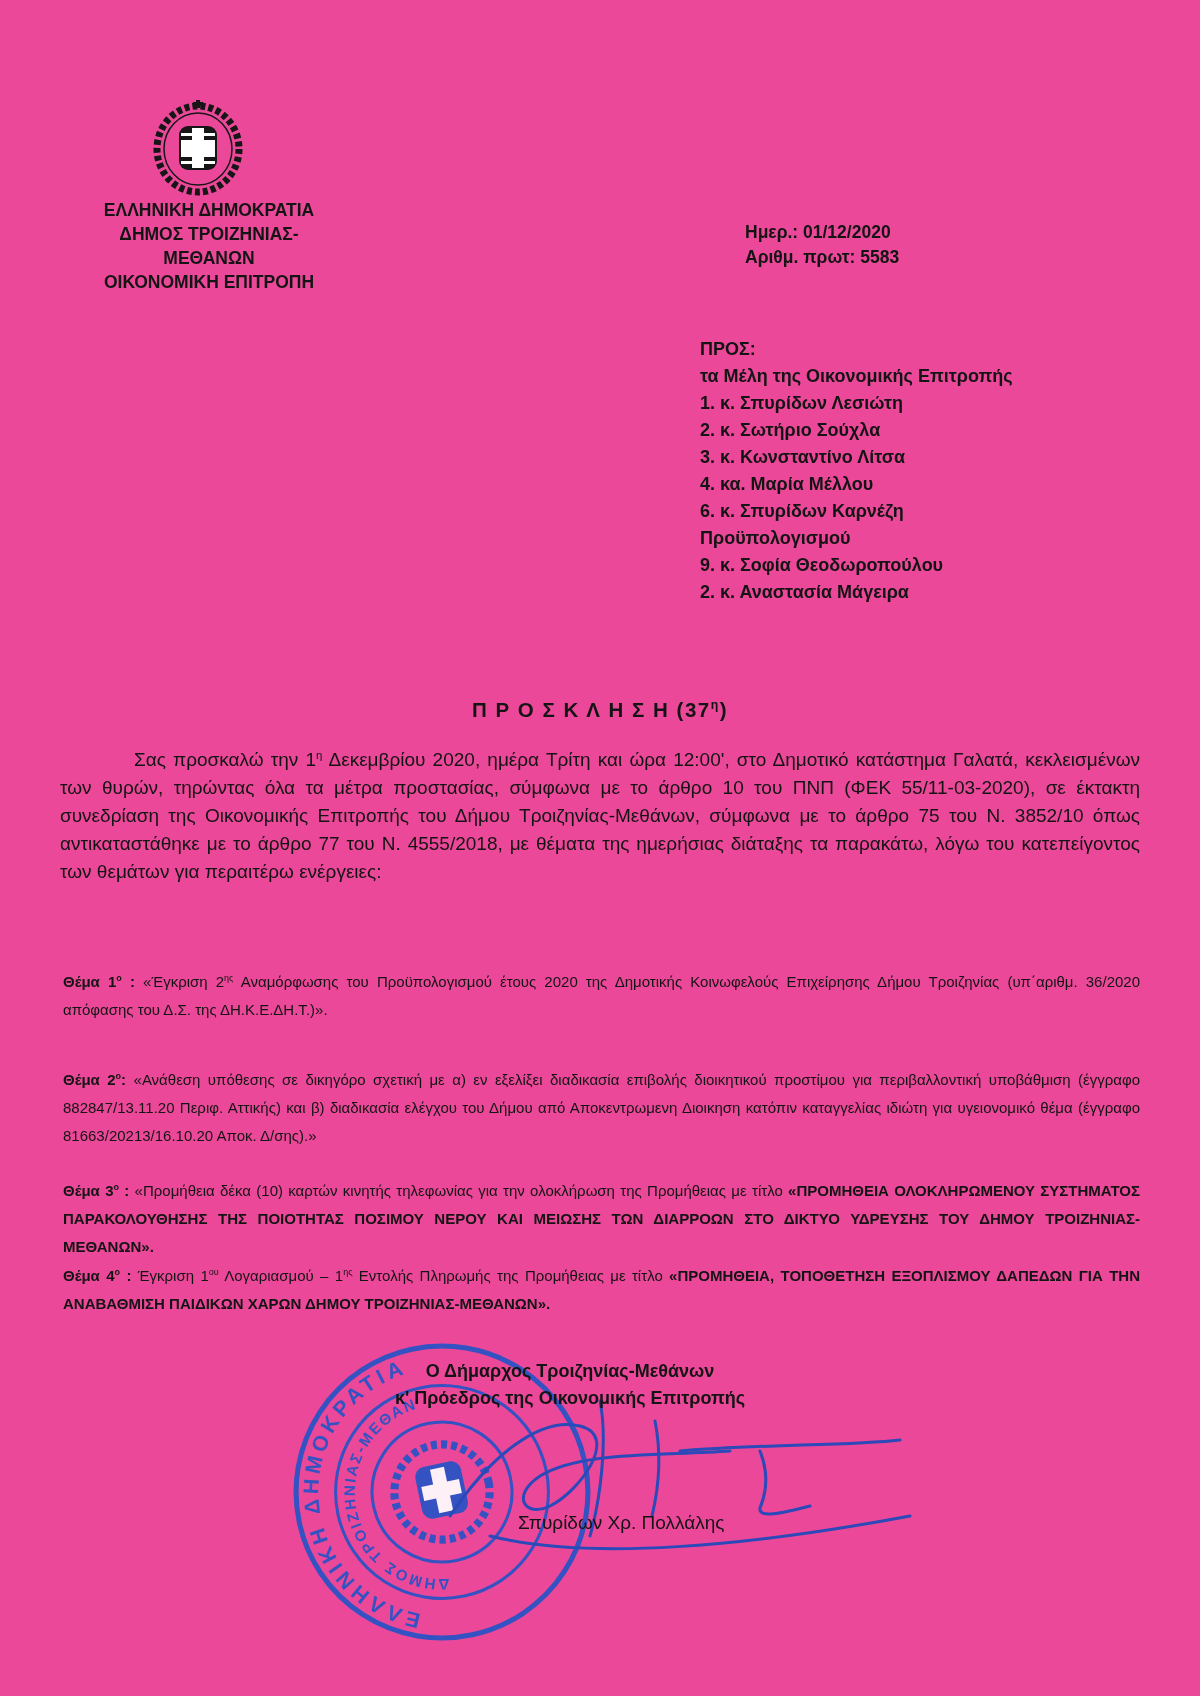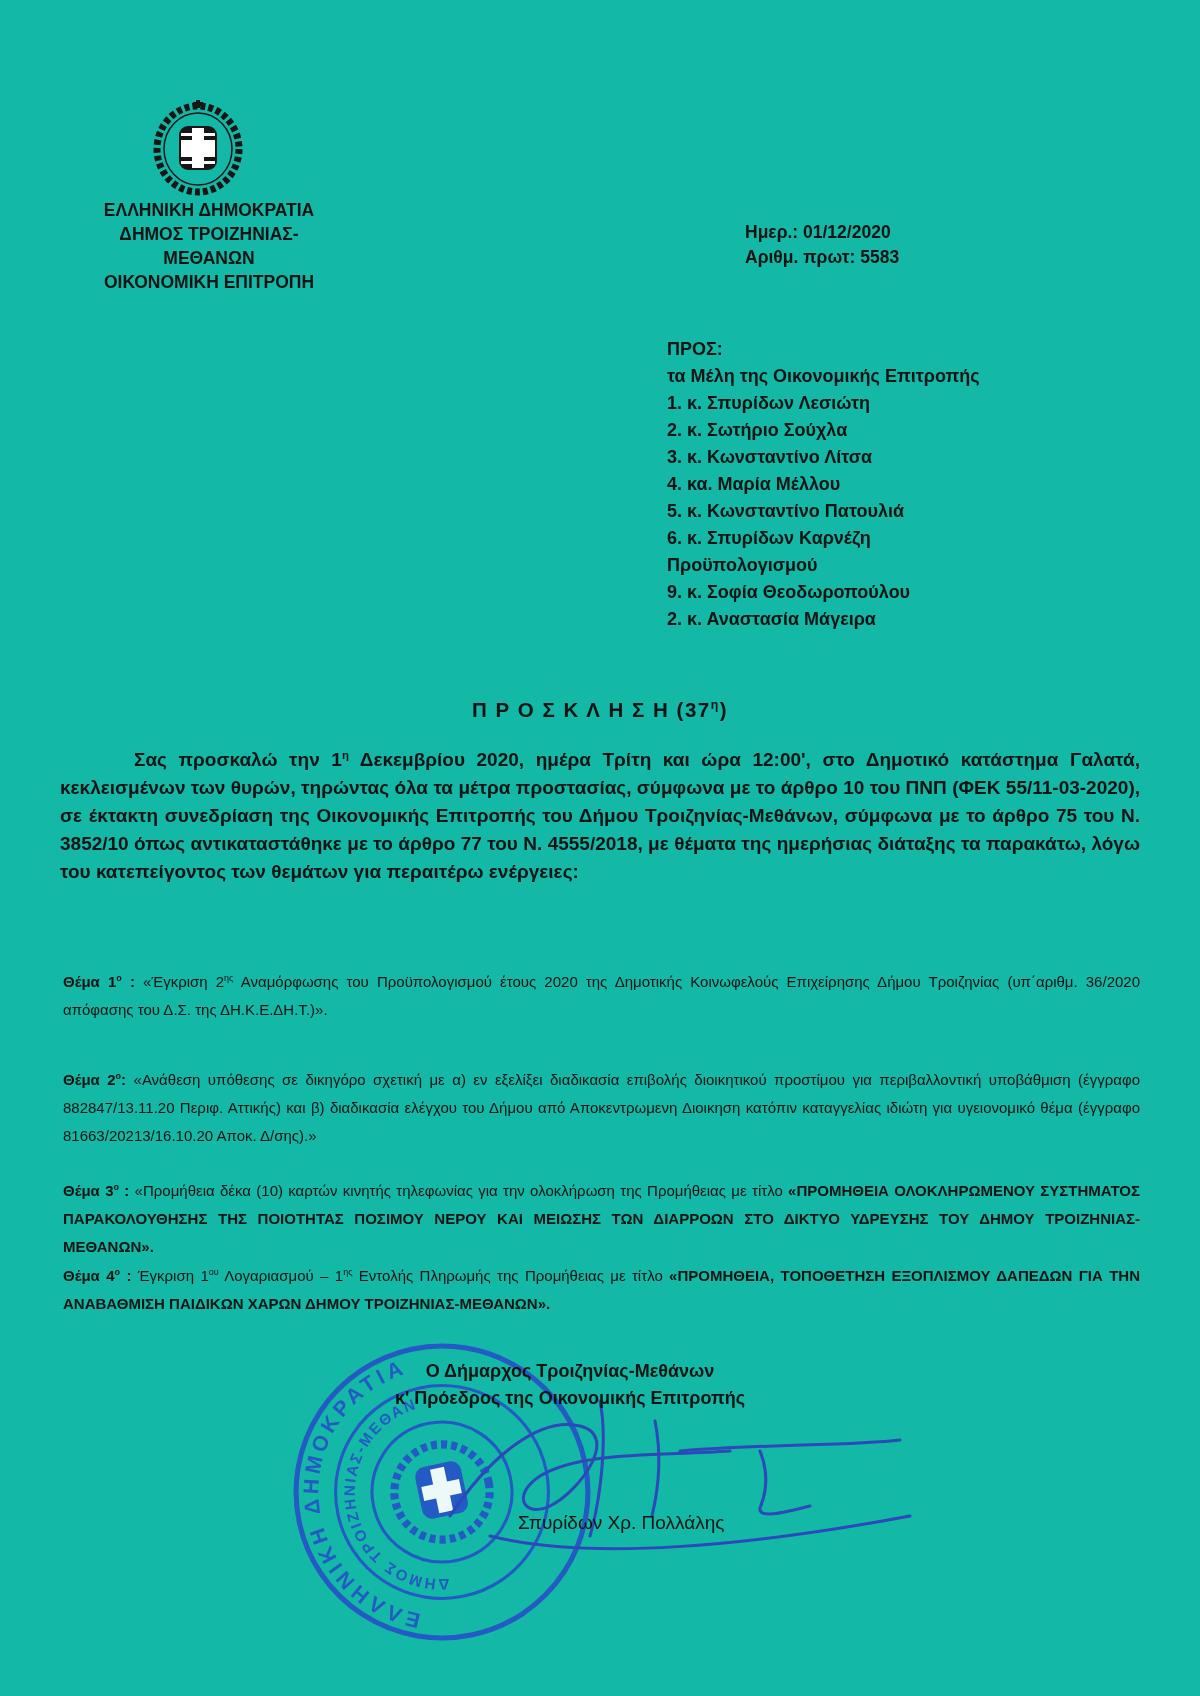--- a/index.html
+++ b/index.html
@@ -1,31 +1,31 @@
 <!DOCTYPE html>
 <html><head>
 <meta charset="utf-8">
 <style>
   html,body{margin:0;padding:0;background:#ffffff;}
   #page{
-    position:relative;width:1200px;height:1696px;background:#14b8a6;
+    position:relative;width:1200px;height:1696px;background:#ec4899;
     font-family:"Liberation Sans",sans-serif;color:#141414;overflow:hidden;
   }
   .abs{position:absolute;}
   .b{font-weight:700;}
   sup{font-size:60%;line-height:0;vertical-align:super;}
   .org-block{left:78px;top:198px;width:262px;text-align:center;
     font-weight:700;font-size:17.5px;line-height:24px;}
   .ref-block{left:745px;top:220px;font-weight:700;font-size:17.5px;line-height:25px;}
   .to-block{left:667px;top:336px;font-weight:700;font-size:18px;line-height:27px;}
-  .to-block div{white-space:nowrap;}
+  .to-block div{white-space:nowrap;margin-left:33px;}
   .doc-title{left:0;top:698px;width:1200px;text-align:center;
     font-weight:700;font-size:20.5px;letter-spacing:1.5px;}
   .intro{left:60px;top:746px;width:1080px;text-align:justify;
-    font-weight:700;font-size:19px;line-height:28px;text-indent:74px;}
+    font-weight:400;font-size:19px;line-height:28px;text-indent:74px;}
   .topic{left:63px;width:1077px;text-align:justify;font-size:15px;line-height:28px;}
   .topic-1{top:968px;}
   .topic-2{top:1066px;}
   .topic-3{top:1154px;margin-top:23px;}
   .topic-4{top:1262px;}
   .sig-title{left:330px;top:1358px;width:480px;text-align:center;
     font-weight:700;font-size:18px;line-height:27px;}
   .sig-name{left:518px;top:1512px;font-size:19px;}
   .stamp-wrap{left:290px;top:1340px;width:304px;height:304px;transform:rotate(-12deg);}
   .signature-wrap{left:430px;top:1396px;width:500px;height:175px;}
@@ -63,21 +63,20 @@
     <div>Αριθμ. πρωτ: 5583</div>
   </div>
 
   <div class="abs to-block">
     <div>ΠΡΟΣ:</div>
     <div>τα Μέλη της Οικονομικής Επιτροπής</div>
     <div>1. κ. Σπυρίδων Λεσιώτη</div>
     <div>2. κ. Σωτήριο Σούχλα</div>
     <div>3. κ. Κωνσταντίνο Λίτσα</div>
     <div>4. κα. Μαρία Μέλλου</div>
-    <div>5. κ. Κωνσταντίνο Πατουλιά</div>
     <div>6. κ. Σπυρίδων Καρνέζη</div>
     <div>Προϋπολογισμού</div>
     <div>9. κ. Σοφία Θεοδωροπούλου</div>
     <div>2. κ. Αναστασία Μάγειρα</div>
   </div>
 
   <div class="abs doc-title"><span class="b">Π Ρ Ο Σ Κ Λ Η Σ Η (37</span><sup class="b">η</sup><span class="b">)</span></div>
 
   <div class="abs intro"><span>Σας προσκαλώ την 1</span><sup>η</sup><span> Δεκεμβρίου 2020, ημέρα Τρίτη και ώρα 12:00', στο Δημοτικό κατάστημα Γαλατά, κεκλεισμένων των θυρών, τηρώντας όλα τα μέτρα προστασίας, σύμφωνα με το άρθρο 10 του ΠΝΠ (ΦΕΚ 55/11-03-2020), σε έκτακτη συνεδρίαση της Οικονομικής Επιτροπής του Δήμου Τροιζηνίας-Μεθάνων, σύμφωνα με το άρθρο 75 του Ν. 3852/10 όπως αντικαταστάθηκε με το άρθρο 77 του Ν. 4555/2018, με θέματα της ημερήσιας διάταξης τα παρακάτω, λόγω του κατεπείγοντος των θεμάτων για περαιτέρω ενέργειες:</span></div>
 

